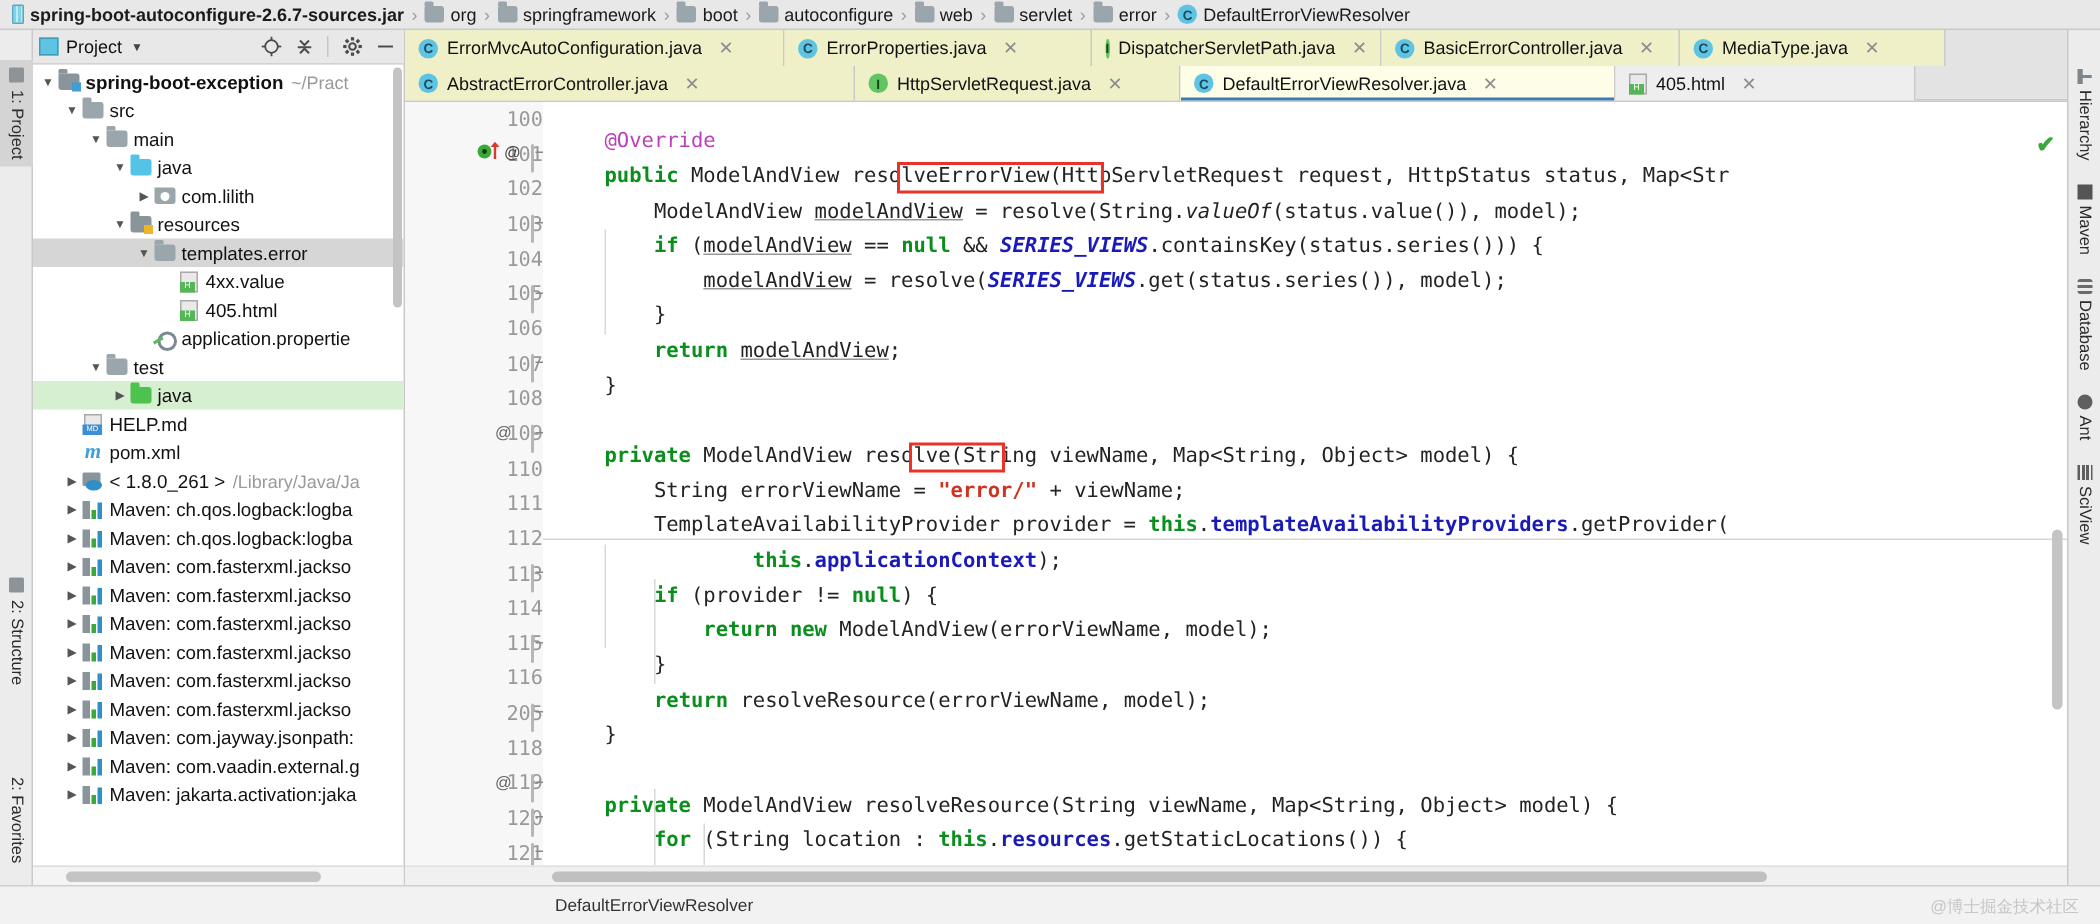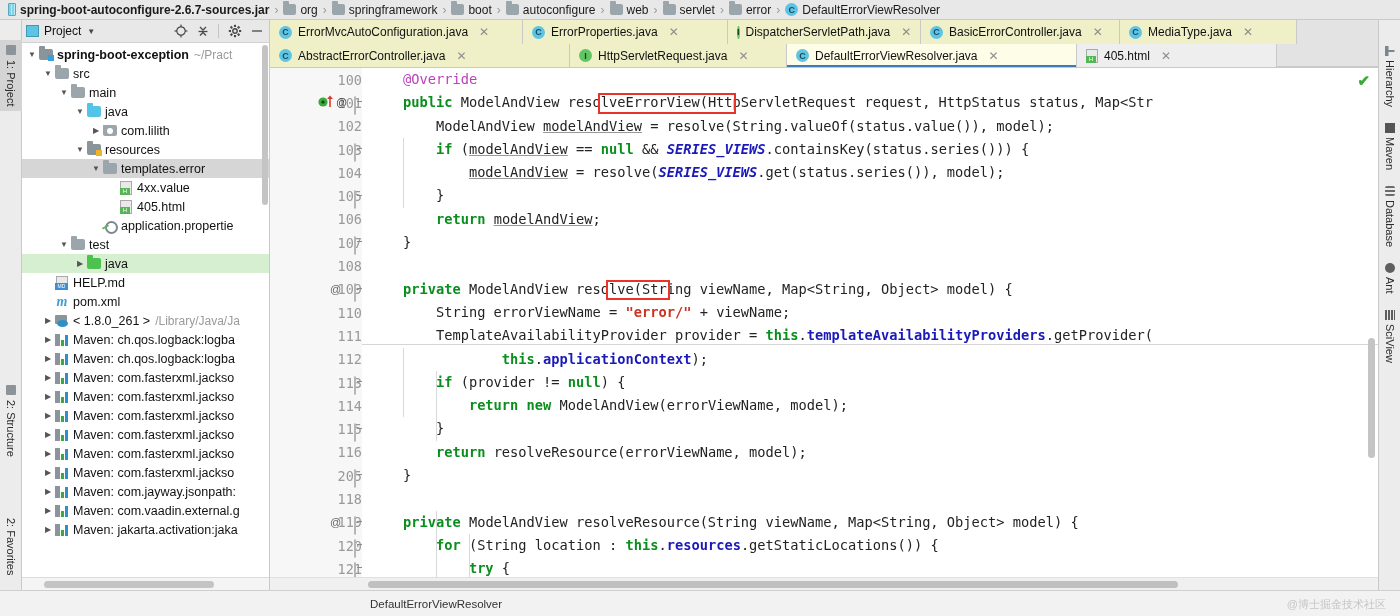--- a/index.html
+++ b/index.html
@@ -126,28 +126,28 @@
 
   .editorbody { flex:1 1 auto; position:relative; display:flex; min-height:0; overflow:hidden; background:#fff; }
   .gutter { width:92px; flex:0 0 92px; background:#f7f7f7; position:relative; border-right:0; }
   .gutter .gline { height:23.3px; display:flex; align-items:center; justify-content:flex-end; padding-right:0; position:relative; }
   .gutter .lnum { font-family:"DejaVu Sans Mono", monospace; font-size:13.5px; color:#999; width:42px; text-align:right; }
   .gmark { position:absolute; font-size:11px; color:#666; }
   .fold { position:absolute; left:84px; width:11px; height:11px; }
   .fold .box { width:9px; height:11px; border:1px solid #b6b6b6; background:#fafafa; position:relative; border-radius:1px; }
   .fold .box:after { content:""; position:absolute; left:2px; top:4px; width:5px; height:1px; background:#8a8a8a; }
 
-  .codewrap { flex:1 1 auto; position:relative; overflow:hidden; }
+  .codewrap { flex:1 1 auto; position:relative; overflow:hidden;margin-top:15px; }
   .code { font-family:"DejaVu Sans Mono", monospace; font-size:13.7px; line-height:23.3px; white-space:pre; color:#232323; padding-left:8px; }
   .code .kw { color:#0a8f1e; font-weight:bold; }
   .code .ann { color:#bb3fbb; }
   .code .str { color:#cc3322; font-weight:bold; }
   .code .cst { color:#1a1ab8; font-style:italic; font-weight:bold; }
   .code .fld { color:#1a1ab8; font-weight:bold; }
-  .code .it { }
+  .code .it { font-style:italic; }
   .code .und { text-decoration:underline; text-decoration-color:#999; }
 
   .hlbox { position:absolute; border:2px solid #e8322a; pointer-events:none; }
   .sepline { position:absolute; left:0; right:0; height:1px; background:#d6d6d6; }
   .indentguide { position:absolute; width:1px; background:#d8d8d8; }
 
   .rightmark { position:absolute; right:8px; top:4px; color:#3aa83a; font-size:15px; font-weight:bold; }
   .scrollthumb { position:absolute; right:3px; width:7px; background:#c4c4c4; border-radius:4px; }
 
   .hbar { height:13px; flex:0 0 13px; background:#f0f0f0; position:relative; border-top:1px solid #e0e0e0; }

